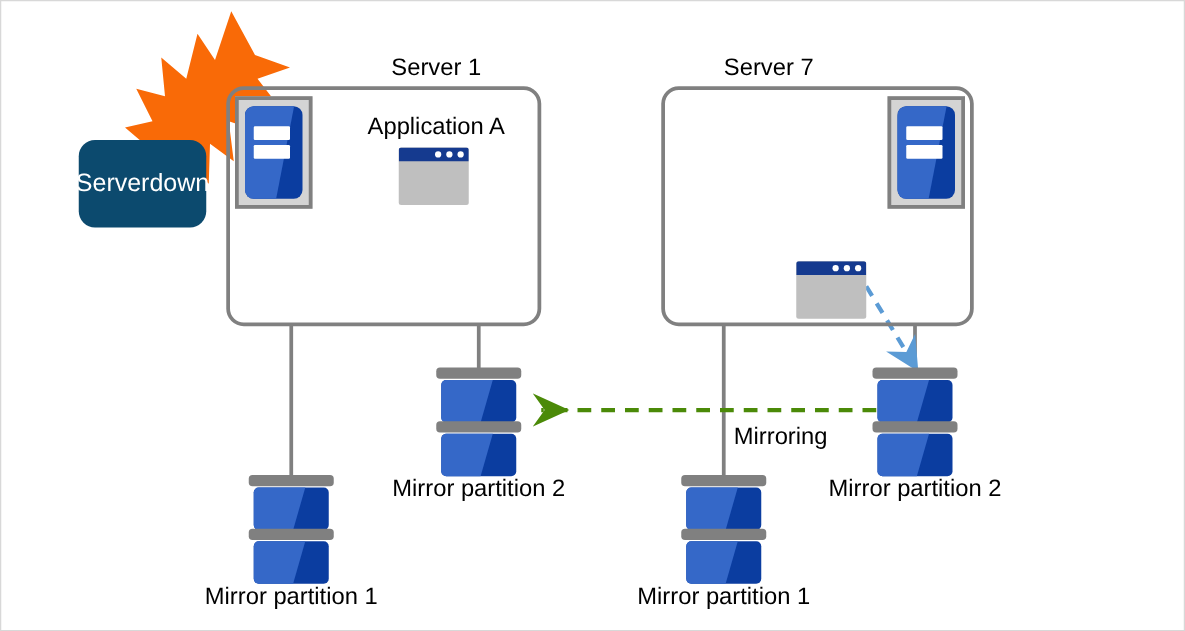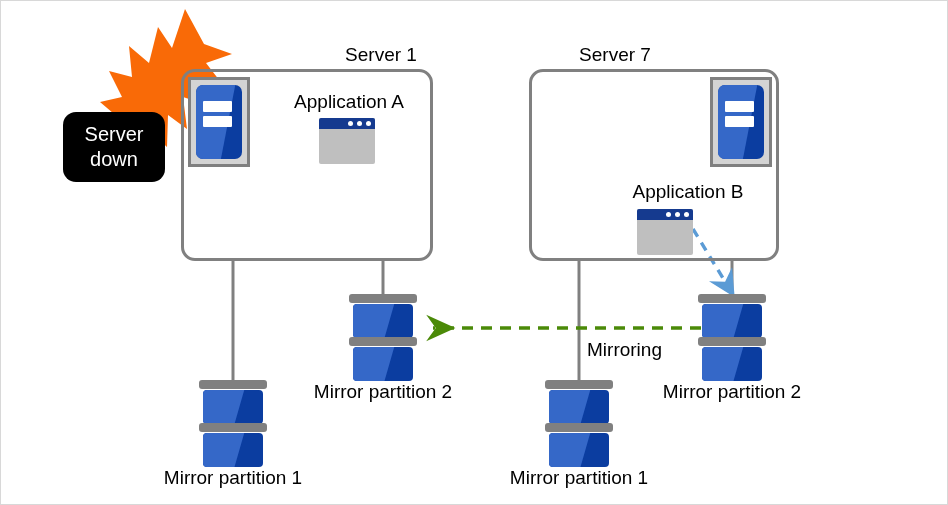--- a/index.html
+++ b/index.html
@@ -133,28 +133,27 @@
     position:absolute;
     left:-18%; top:-10%;
     width:78%; height:125%;
     background:#3568c8;
     transform:skewX(-16deg);
   }
 
   
   .badge-down{
     position:absolute;
-    background:#000000;
+    background:#0c4a6e;
     border-radius:13px;
     color:#ffffff;
     font-size:20px;
     line-height:25px;
     text-align:center;
     display:flex;
-    flex-direction:column;
     align-items:center;
     justify-content:center;
     font-family:"Liberation Sans", sans-serif;
   }
 </style>
 </head>
 <body>
 
 <div id="canvas">
 
@@ -186,21 +185,21 @@
 
     <g>
       <line x1="700" y1="327" x2="432" y2="327" stroke="#4b8a08" stroke-width="3.4" stroke-dasharray="11,8" marker-end="url(#arrowGreen)"></line>
     </g>
 
     <g>
       <line x1="692" y1="228" x2="731" y2="292" stroke="#5b9bd5" stroke-width="3.4" stroke-dasharray="9,7" marker-end="url(#arrowBlue)"></line>
     </g>
   </svg>
 
-  <div class="lbl center" style="left:348px; top:43px;margin-left:32px;">Server 1</div>
+  <div class="lbl center" style="left:348px; top:43px;">Server 1</div>
 
   <div class="server-box" style="left:180px; top:68px; width:252px; height:192px;"></div>
 
   <div class="srv-icon" style="left:187px; top:76px;">
     <div class="tower">
       <div class="bar b1"></div>
       <div class="bar b2"></div>
     </div>
   </div>
 
@@ -233,21 +232,20 @@
 
   <div class="server-box" style="left:528px; top:68px; width:250px; height:192px;"></div>
 
   <div class="srv-icon" style="left:709px; top:76px;">
     <div class="tower">
       <div class="bar b1"></div>
       <div class="bar b2"></div>
     </div>
   </div>
 
-  <div class="lbl center" style="left:687px; top:180px;">Application B</div>
 
   <div class="app-icon" style="left:636px; top:208px;">
     <div class="titlebar"></div>
     <div class="dot d1"></div>
     <div class="dot d2"></div>
     <div class="dot d3"></div>
   </div>
 
   <div class="disk" style="left:697px; top:293px;">
     <div class="plate p1"></div>

